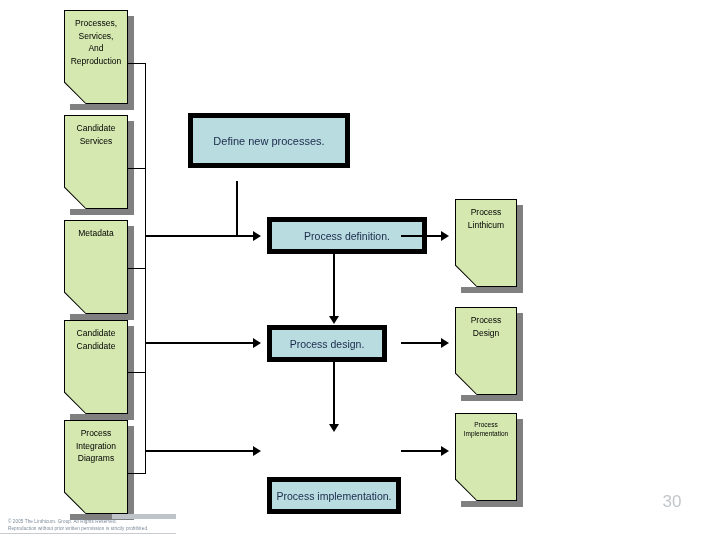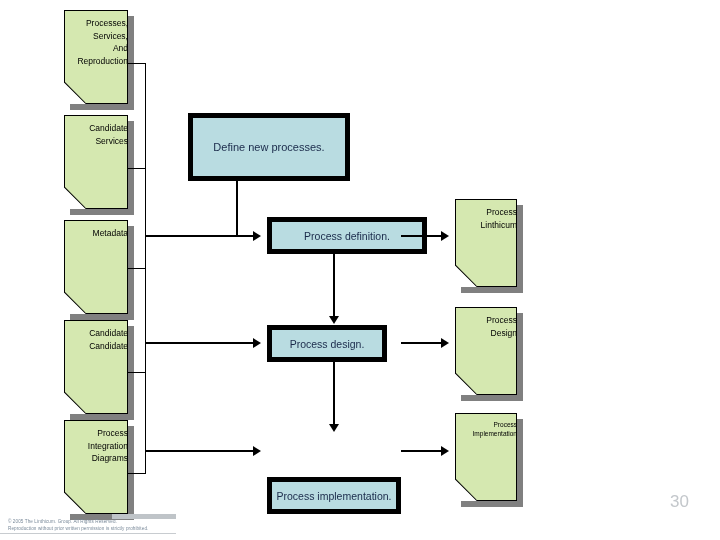--- a/index.html
+++ b/index.html
@@ -31,21 +31,21 @@
   .doc .fold-line{
     position:absolute;left:0px;bottom:0px;width:23px;height:23px;
     overflow:hidden;
   }
   .doc .fold-line:after{
     content:"";position:absolute;left:-1px;top:-1px;width:32px;height:1px;
     background:#000;transform-origin:0 0;transform:rotate(45deg);
   }
   .doc .label{
     position:absolute;left:0;top:7px;width:100%;
-    text-align:right;color:#000;font-size:8.5px;line-height:12.5px;
+    text-align:center;color:#000;font-size:8.5px;line-height:12.5px;
   }
   .doc .label.tiny{font-size:6.5px;line-height:9px;}
 
   
   .pbox{position:absolute;background:#b9dce1;border:5px solid #000;box-sizing:border-box;}
   .pbox .ptext{
     position:absolute;left:0;top:50%;transform:translateY(-50%);
     width:100%;text-align:center;color:#1a2a4a;font-size:10.5px;
   }
   .pbox.big .ptext{font-size:11px;}
@@ -68,21 +68,21 @@
   }
 
   
   .footer{
     position:absolute;left:8px;top:519px;width:300px;
     color:#7a8a9a;font-size:4.6px;line-height:6.6px;letter-spacing:.1px;
   }
   .footbar{position:absolute;left:0;top:533px;width:176px;height:1px;background:#c8ccd0;}
   .footbar2{position:absolute;left:112px;top:514px;width:64px;height:5px;background:#bfc4c8;}
   .pageno{
-    position:absolute;left:655px;top:492px;width:34px;text-align:right;
+    position:absolute;left:655px;top:492px;width:34px;text-align:center;
     color:#c3c7cb;font-size:17px;
   }
 </style>
 </head>
 <body>
 
 <div id="canvas">
 
   <div class="doc" style="left:64px;top:10px;width:64px;height:94px;">
     <div class="shadow"></div>
@@ -151,21 +151,21 @@
 
   <div class="ln lnh2" style="left:146px;top:235px;width:107px;"></div>
   <div class="arrow" style="left:253px;top:231px;"></div>
 
   <div class="ln lnh2" style="left:146px;top:342px;width:107px;"></div>
   <div class="arrow" style="left:253px;top:338px;"></div>
 
   <div class="ln lnh2" style="left:146px;top:450px;width:107px;"></div>
   <div class="arrow" style="left:253px;top:446px;"></div>
 
-  <div class="pbox big" style="left:188px;top:113px;width:162px;height:68px;">
+  <div class="pbox big" style="left:188px;top:113px;width:162px;height:55px;">
     <div class="ptext">Define new processes.</div>
   </div>
 
   <div class="ln lnv2" style="left:236px;top:181px;height:54px;"></div>
 
   <div class="pbox" style="left:267px;top:217px;width:160px;height:37px;">
     <div class="ptext">Process definition.</div>
   </div>
 
   <div class="ln lnv2" style="left:333px;top:254px;height:62px;"></div>

